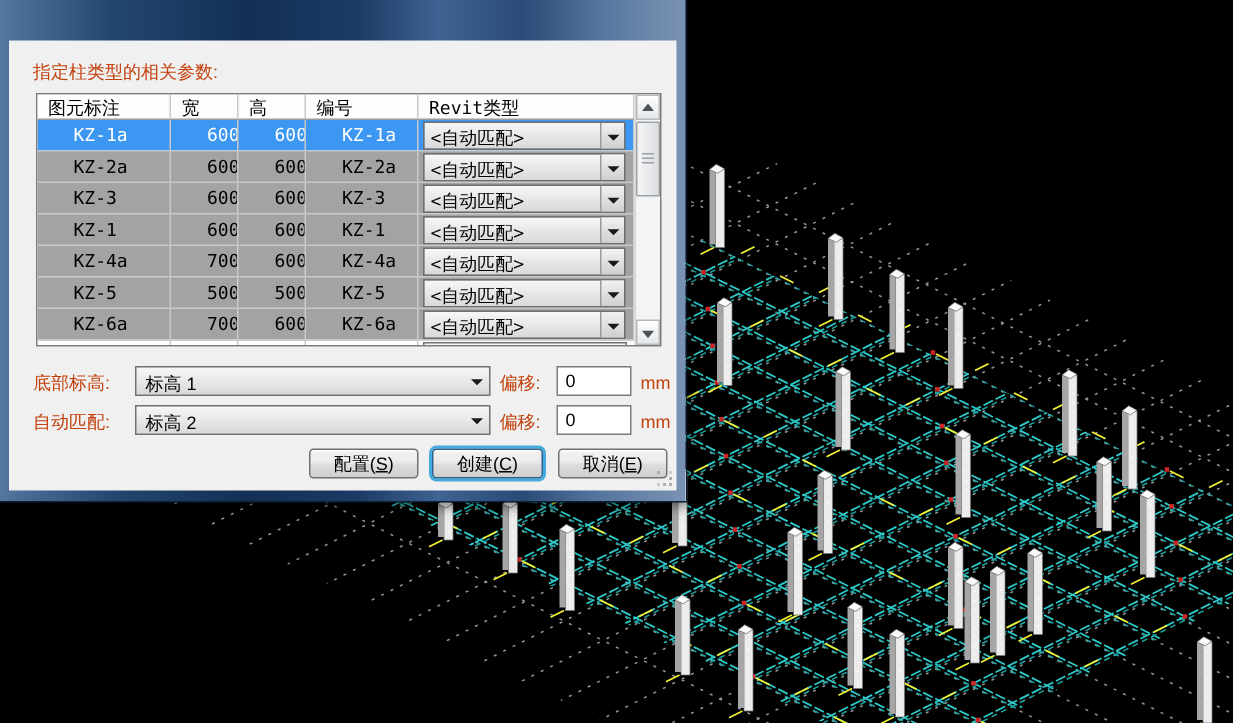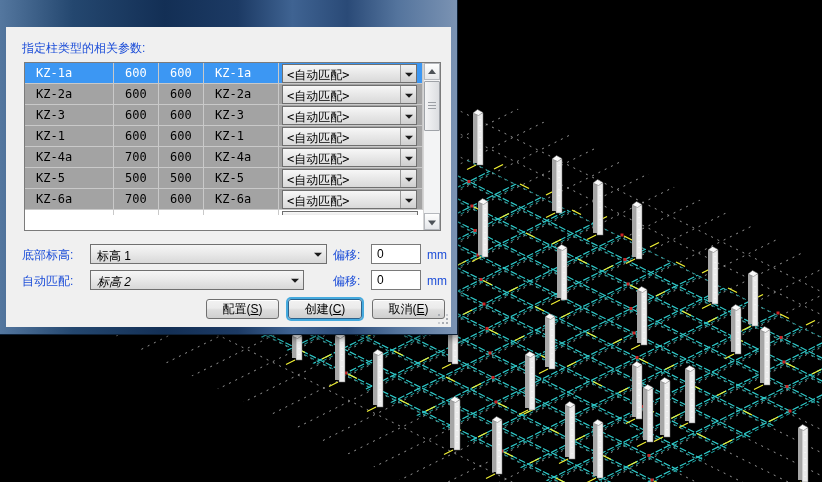--- a/index.html
+++ b/index.html
@@ -21,33 +21,33 @@
     box-shadow:inset 0 1px 0 rgba(255,255,255,.45), inset 0 0 0 1px rgba(255,255,255,.18);cursor:pointer;}
   .close-x{position:absolute;left:50%;top:50%;width:11px;height:11px;transform:translate(-50%,-50%);}
   .close-x::before,.close-x::after{content:"";position:absolute;left:5px;top:0;width:2px;height:11px;
     background:#fff;box-shadow:0 0 2px rgba(0,0,0,.6);}
   .close-x::before{transform:rotate(45deg);} .close-x::after{transform:rotate(-45deg);}
   .client{position:absolute;left:6px;top:27px;width:445px;height:300px;background:#f0f0f0;}
   .grip{position:absolute;right:2px;bottom:2px;width:11px;height:11px;}
   .grip::before{content:"";position:absolute;left:0;top:0;width:2px;height:2px;background:#a9adb3;
     box-shadow:8px 8px 0 #a9adb3,8px 4px 0 #a9adb3,4px 8px 0 #a9adb3,8px 0 0 #c9ccd1,0 8px 0 #c9ccd1;}
 
-  .lbl{position:absolute;font-size:12px;color:#1d4ed8;white-space:nowrap;}
+  .lbl{position:absolute;font-size:12px;color:#c2410c;white-space:nowrap;}
 
   
   .tbl{position:absolute;left:18px;top:35px;width:417px;height:169px;background:#fff;
     border:1px solid #7b7b7b;}
   .tbl-inner{position:absolute;left:0;top:0;right:17px;bottom:0;overflow:hidden;}
   .thead{display:flex;height:17px;background:#fdfdfd;border-bottom:1px solid #9c9c9c;}
   .hcell{font-size:12px;color:#000;padding:1px 0 0 7px;border-right:1px solid #c9c9c9;
     white-space:nowrap;overflow:hidden;font-family:"DejaVu Sans Mono", monospace;}
   .trow{display:flex;height:21px;border-bottom:1px solid #c9c9c9;background:#a3a3a3;}
   .trow.selected{background:#3c97f3;}
   .trow.selected .tcell{color:#fff;}
-  .tcell{font-size:12px;color:#000;padding:3px 0 0 11px;border-right:1px solid #c9c9c9;
+  .tcell{font-size:12px;color:#000;padding:3px 0 0 24px;border-right:1px solid #c9c9c9;
     white-space:nowrap;overflow:hidden;font-family:"DejaVu Sans Mono", monospace;}
   .combo-cell{padding:0;}
   .row-combo{margin:1px 5px 0 3px;height:19px;border:1px solid #6f6f6f;display:flex;
     background:linear-gradient(#f7f7f7,#e9e9e9 45%,#d9d9d9);cursor:pointer;}
   .row-combo .txt{flex:1;font-size:12px;color:#000;padding:2px 0 0 4px;white-space:nowrap;overflow:hidden;}
   .drop-btn{width:16px;border-left:1px solid #9a9a9a;background:linear-gradient(#f2f2f2,#cfcfcf);
     position:relative;}
   .tri-down{position:absolute;left:50%;top:50%;transform:translate(-50%,-30%);
     width:0;height:0;border-left:4px solid transparent;border-right:4px solid transparent;
     border-top:4px solid #1a1a1a;}
@@ -508,20 +508,27 @@
     </g>
   </svg>
 
 <div class="dialog">
 
   <div class="client">
     <div class="lbl" style="left:16px;top:13px;">指定柱类型的相关参数:</div>
 
     <div class="tbl">
       <div class="tbl-inner">
+        <div class="thead" id="thead">
+            <div class="hcell" style="width: 89px;">图元标注</div>
+            <div class="hcell" style="width: 45px;">宽</div>
+            <div class="hcell" style="width: 45px;">高</div>
+            <div class="hcell" style="width: 75px;">编号</div>
+            <div class="hcell" style="width: 144px;">Revit类型</div>
+          </div>
         <div id="tbody">
             <div class="trow selected">
               <div class="tcell" style="width: 89px;">KZ-1a</div>
               <div class="tcell" style="width: 45px;">600</div>
               <div class="tcell" style="width: 45px;">600</div>
               <div class="tcell" style="width: 75px;">KZ-1a</div>
               <div class="tcell combo-cell" style="width: 144px;">
                 <div class="row-combo">
                   <span class="txt">&lt;自动匹配&gt;</span>
                   <span class="drop-btn">
@@ -641,21 +648,21 @@
     <div class="lbl" style="left:16px;top:220px;">底部标高:</div>
     <div class="combo" style="left:84px;top:217px;width:237px;padding-left:16px;">
       <span class="val">标高 1</span>
       <span class="tri-down"></span>
     </div>
     <div class="lbl" style="left:327px;top:220px;">偏移:</div>
     <div class="tinput" style="left:365px;top:217px;width:50px;">0</div>
     <div class="lbl" style="left:421px;top:221px;">mm</div>
 
     <div class="lbl" style="left:16px;top:246px;">自动匹配:</div>
-    <div class="combo" style="left:84px;top:243px;width:214px;font-style:italic;">
+    <div class="combo" style="left:84px;top:243px;width:237px;">
       <span class="val">标高 2</span>
       <span class="tri-down"></span>
     </div>
     <div class="lbl" style="left:327px;top:246px;">偏移:</div>
     <div class="tinput" style="left:365px;top:243px;width:50px;">0</div>
     <div class="lbl" style="left:421px;top:247px;">mm</div>
 
     <div class="w7btn" style="left:200px;top:272px;width:73px;"><span>配置(</span><span class="mn">S</span><span>)</span></div>
     <div class="w7btn default" style="left:282px;top:272px;width:74px;"><span>创建(</span><span class="mn">C</span><span>)</span></div>
     <div class="w7btn" style="left:366px;top:272px;width:73px;"><span>取消(</span><span class="mn">E</span><span>)</span></div>

